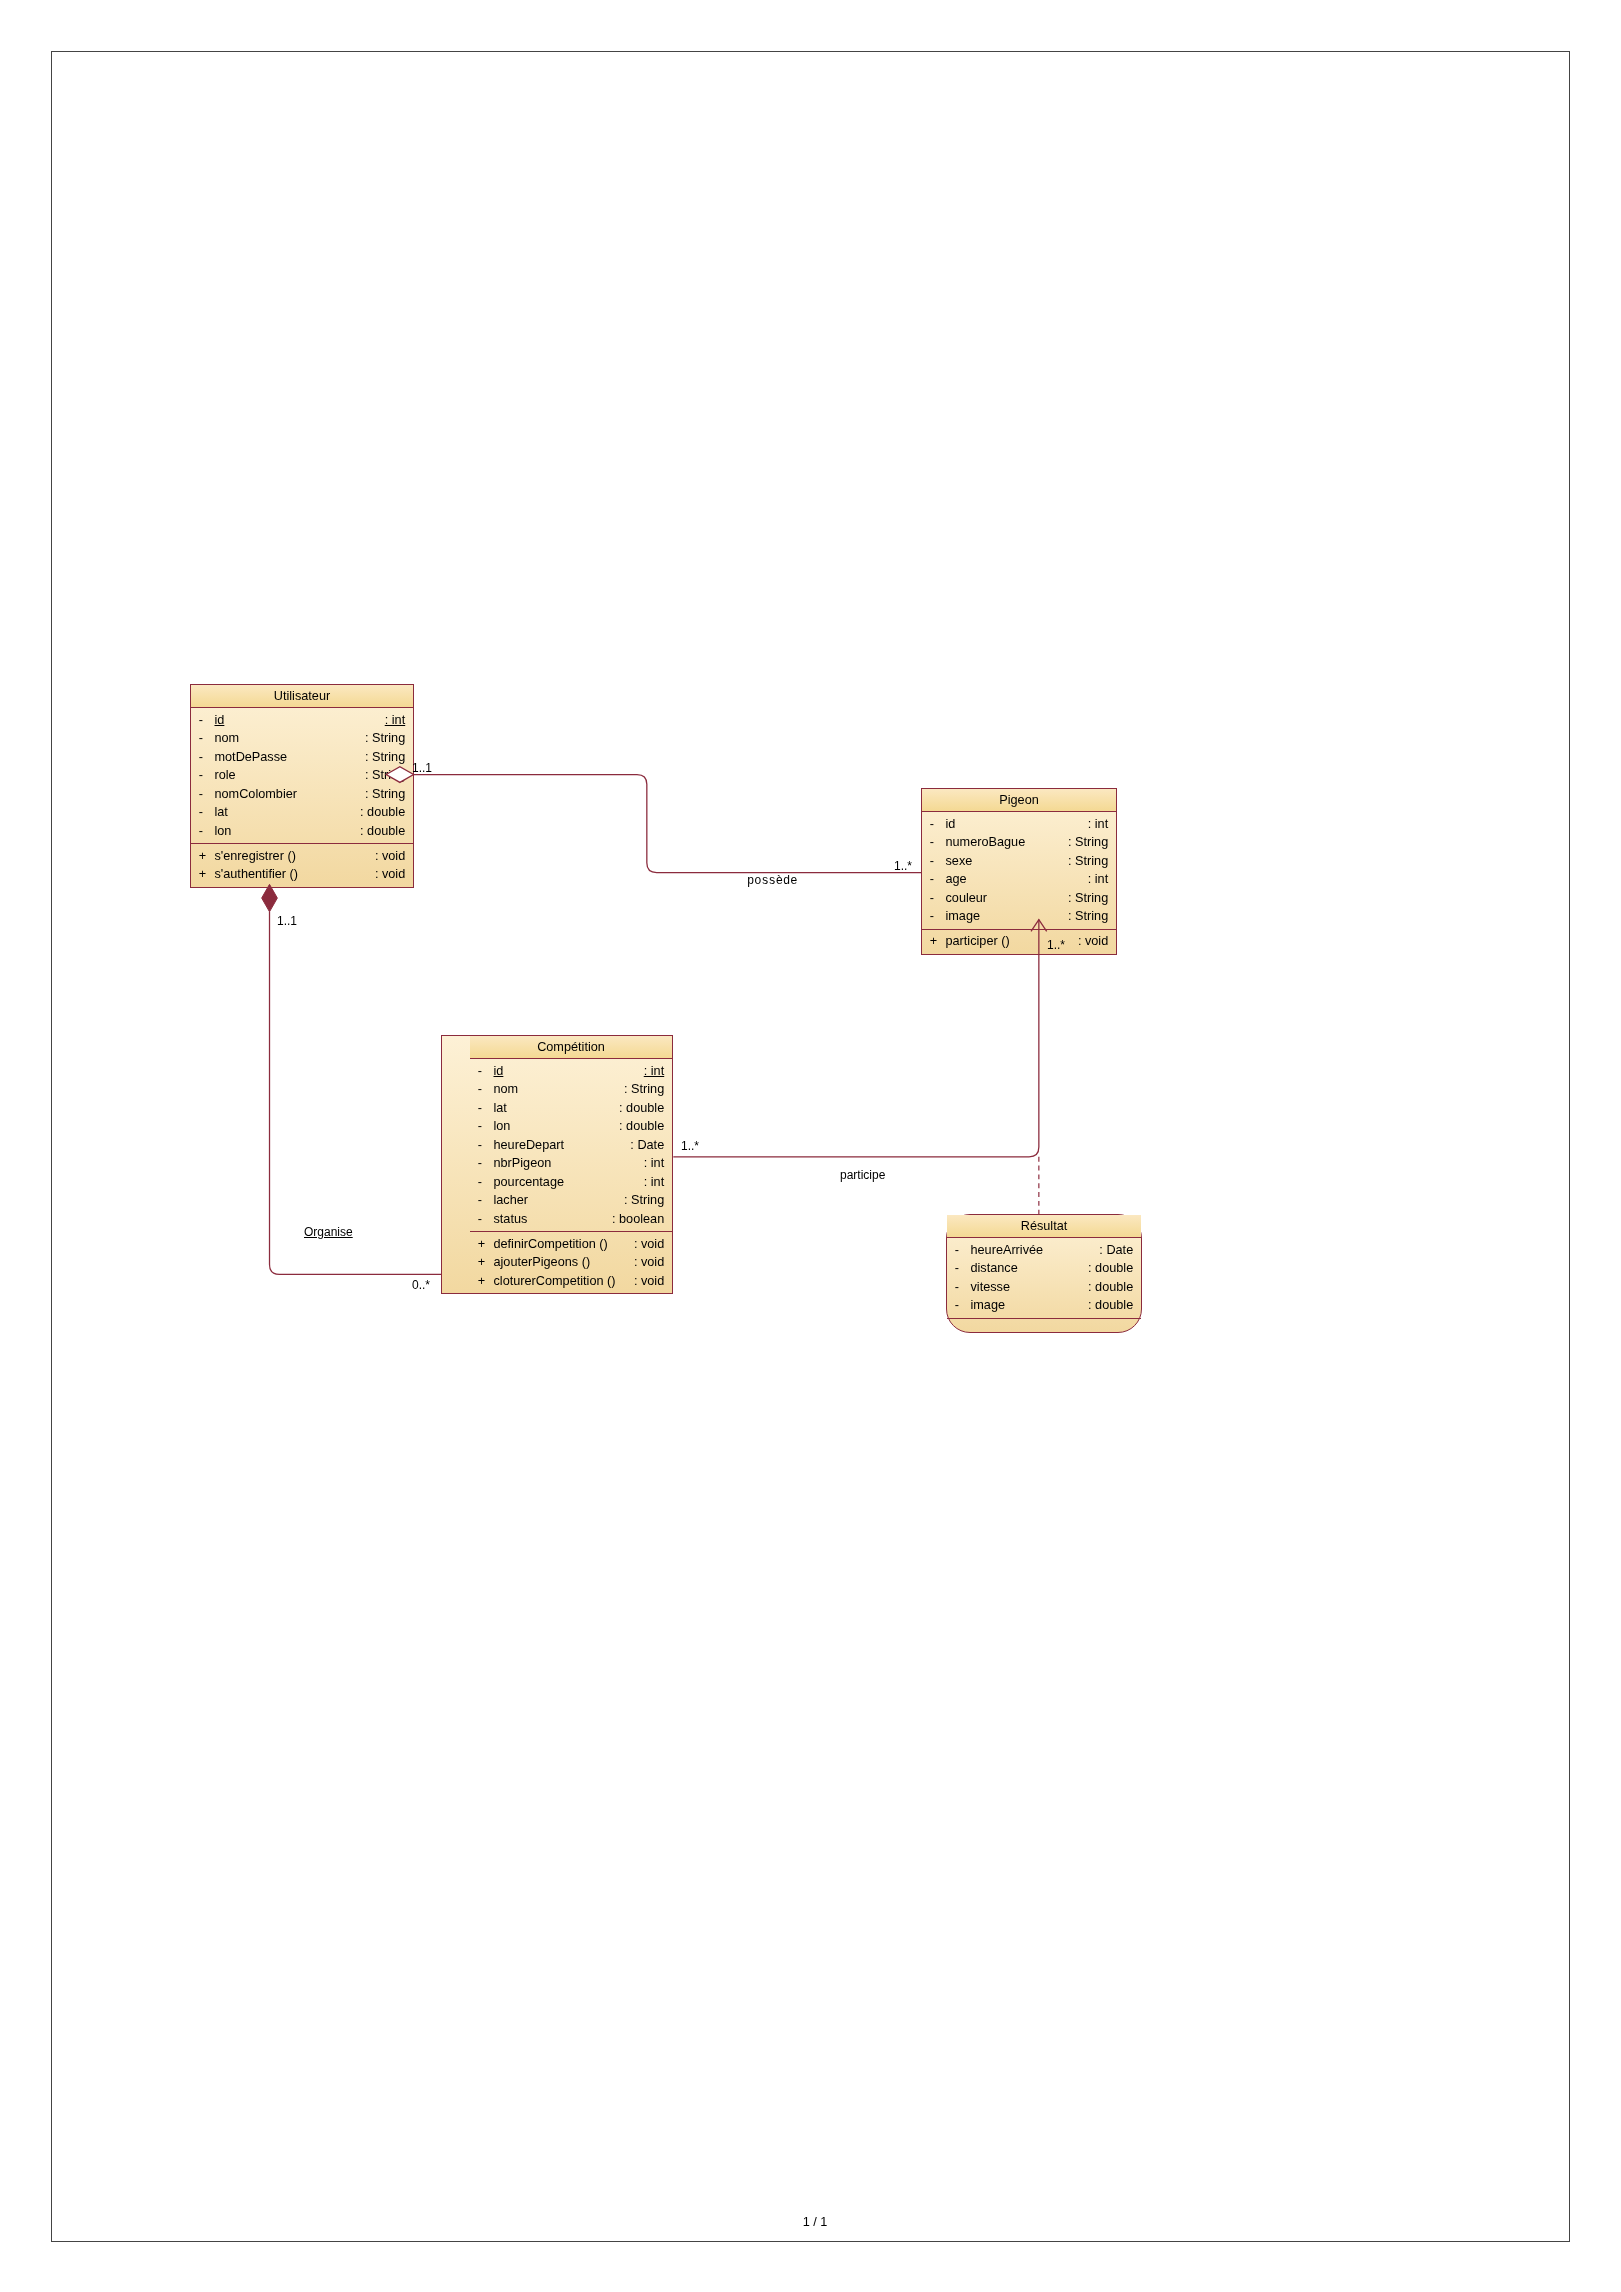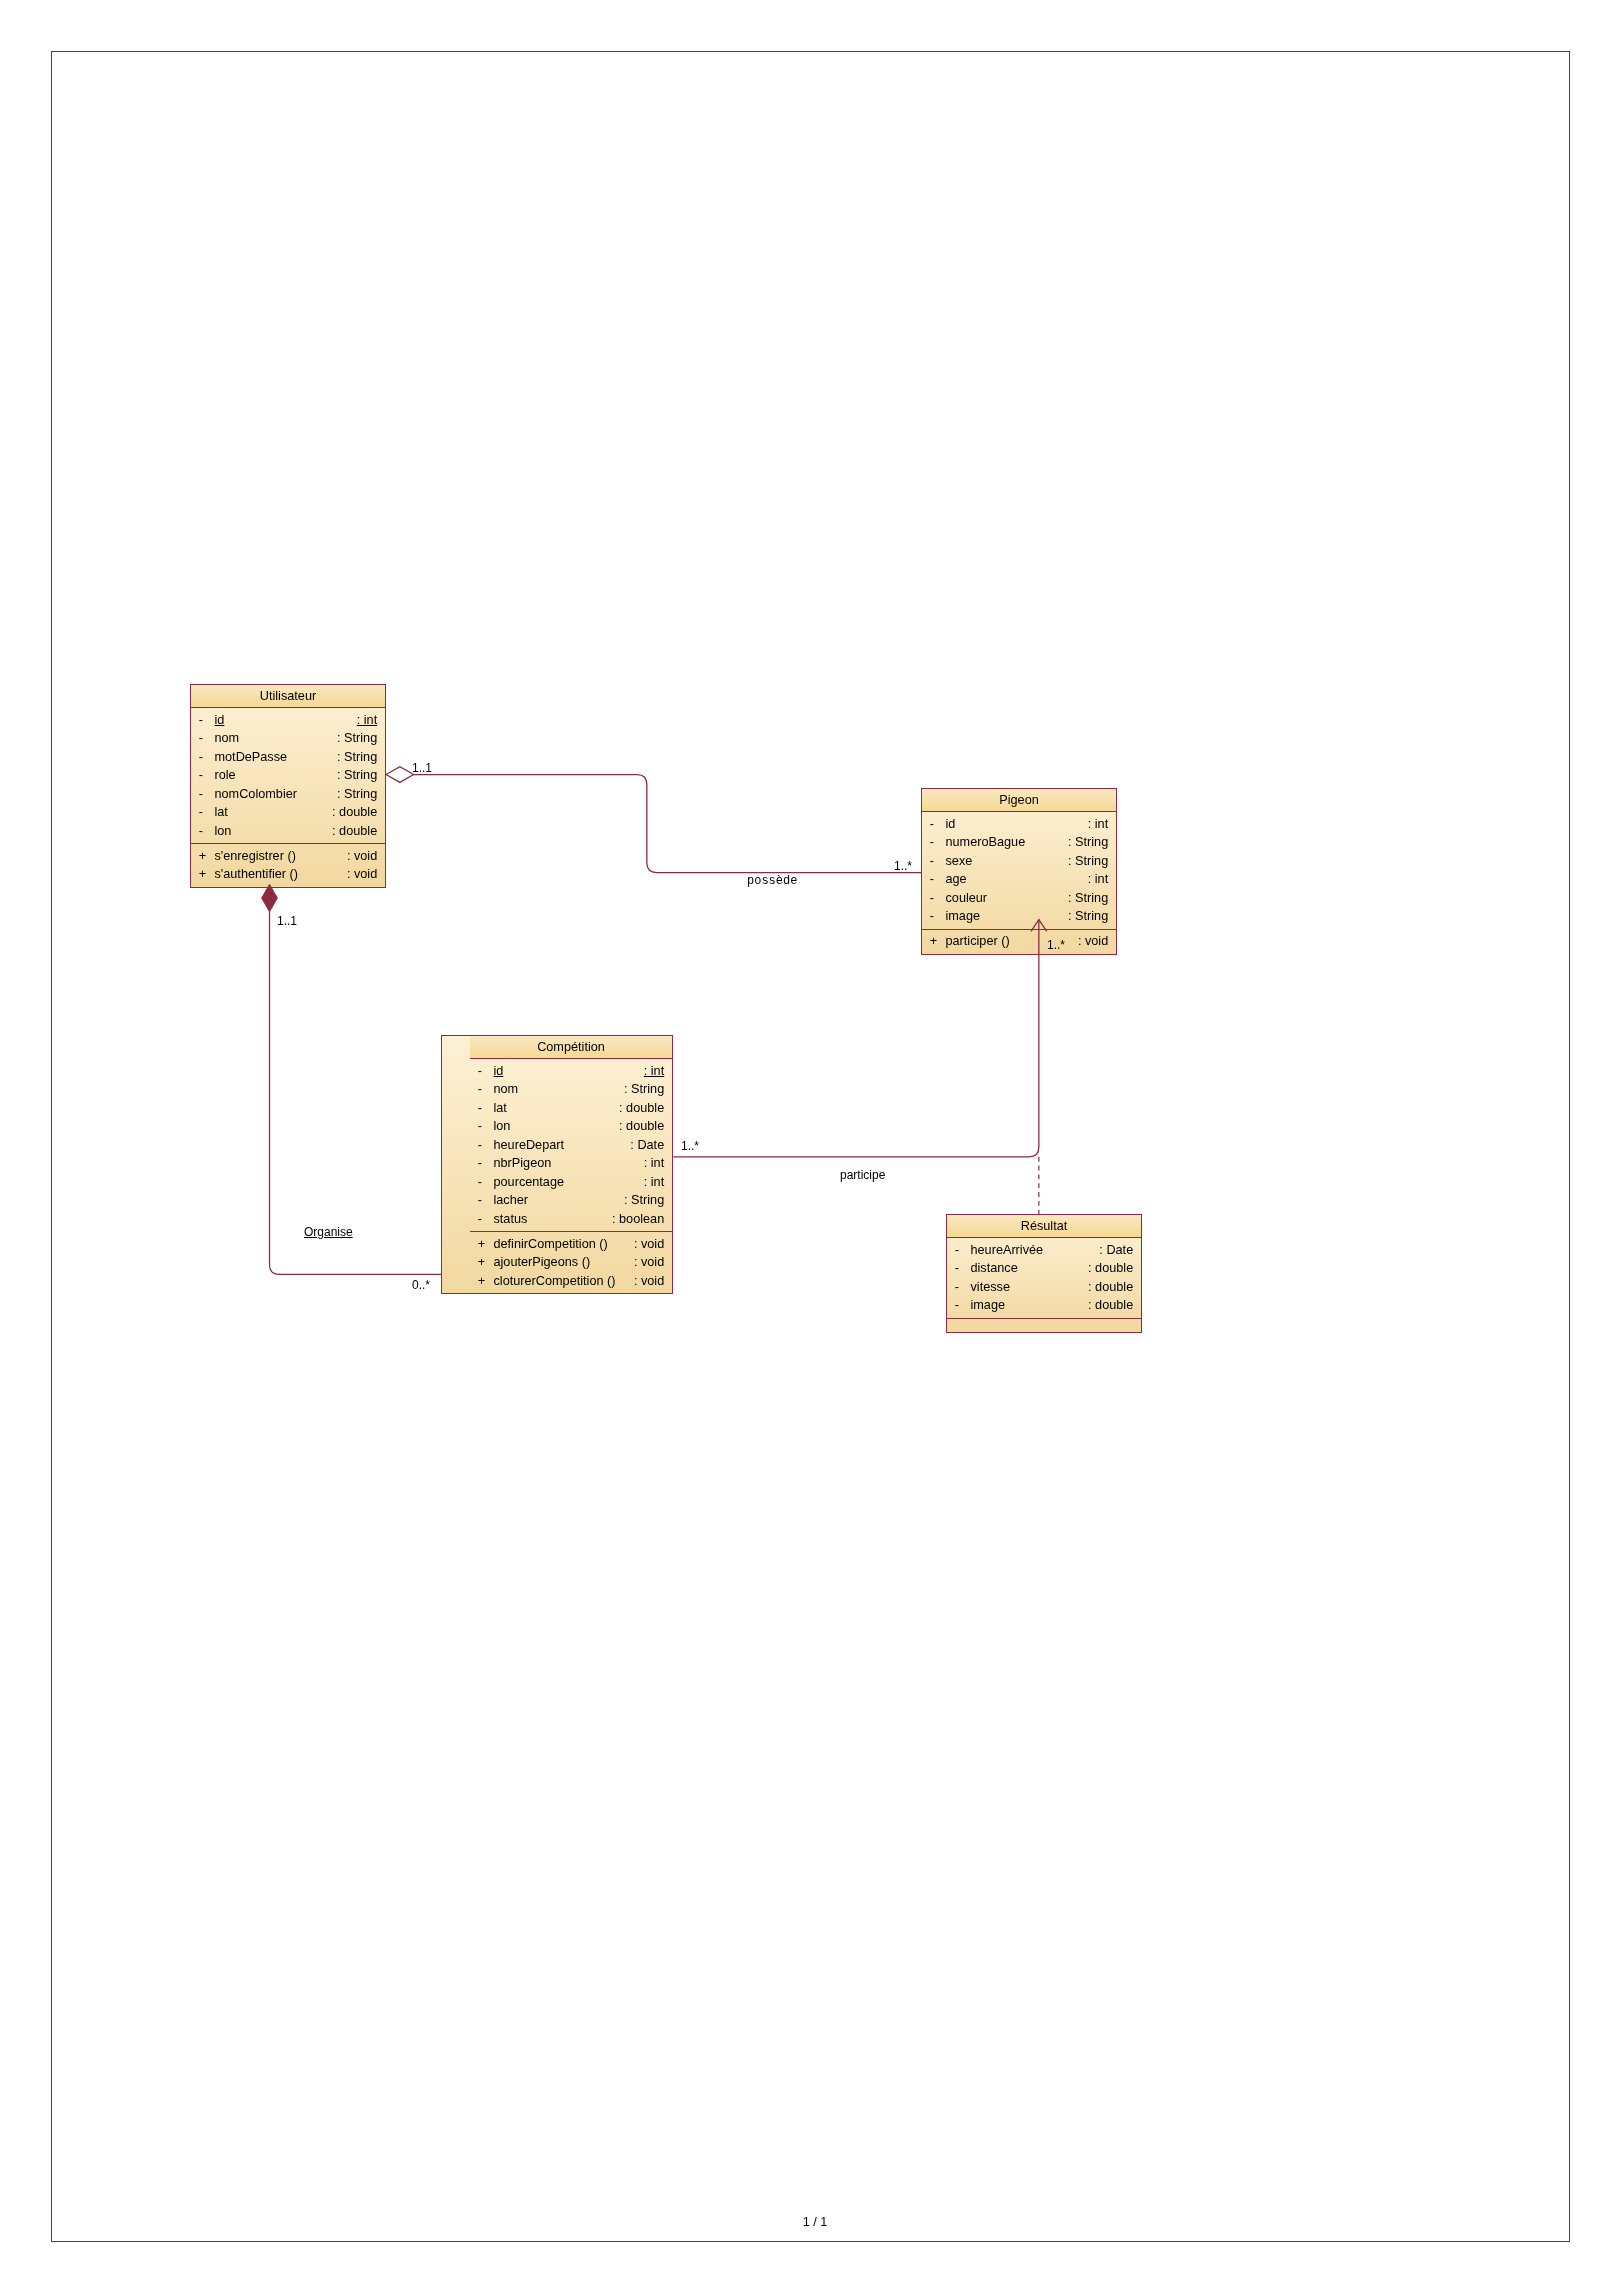--- a/index.html
+++ b/index.html
@@ -86,21 +86,21 @@
     font-size: 12.7px;
     padding-left: 9px;
   }
 </style>
 </head>
 <body>
 
 <div class="page">
   <div class="frame"></div>
 
-  <div class="class-box" style="left:190px; top:684px; width:196px;">
+  <div class="class-box" style="left:190px; top:684px; width:224px;">
     <div class="class-title">Utilisateur</div>
     <div class="class-section" id="utilisateur-attrs">
         <div class="row">
           <span class="vis">-</span>
           <span class="nm und">id</span>
           <span class="tp und">: int</span>
         </div>
         <div class="row">
           <span class="vis">-</span>
           <span class="nm">nom</span>
@@ -250,21 +250,21 @@
           <span class="tp">: void</span>
         </div>
         <div class="row">
           <span class="vis">+</span>
           <span class="nm">cloturerCompetition ()</span>
           <span class="tp">: void</span>
         </div>
       </div>
   </div>
 
-  <div class="class-box" style="left:946px; top:1214px; width:196px;">
+  <div class="class-box" style="left:946px; top:1214px; width:196px;border-radius:24px;">
     <div class="class-title">Résultat</div>
     <div class="class-section" id="resultat-attrs">
         <div class="row">
           <span class="vis">-</span>
           <span class="nm">heureArrivée</span>
           <span class="tp">: Date</span>
         </div>
         <div class="row">
           <span class="vis">-</span>
           <span class="nm">distance</span>

